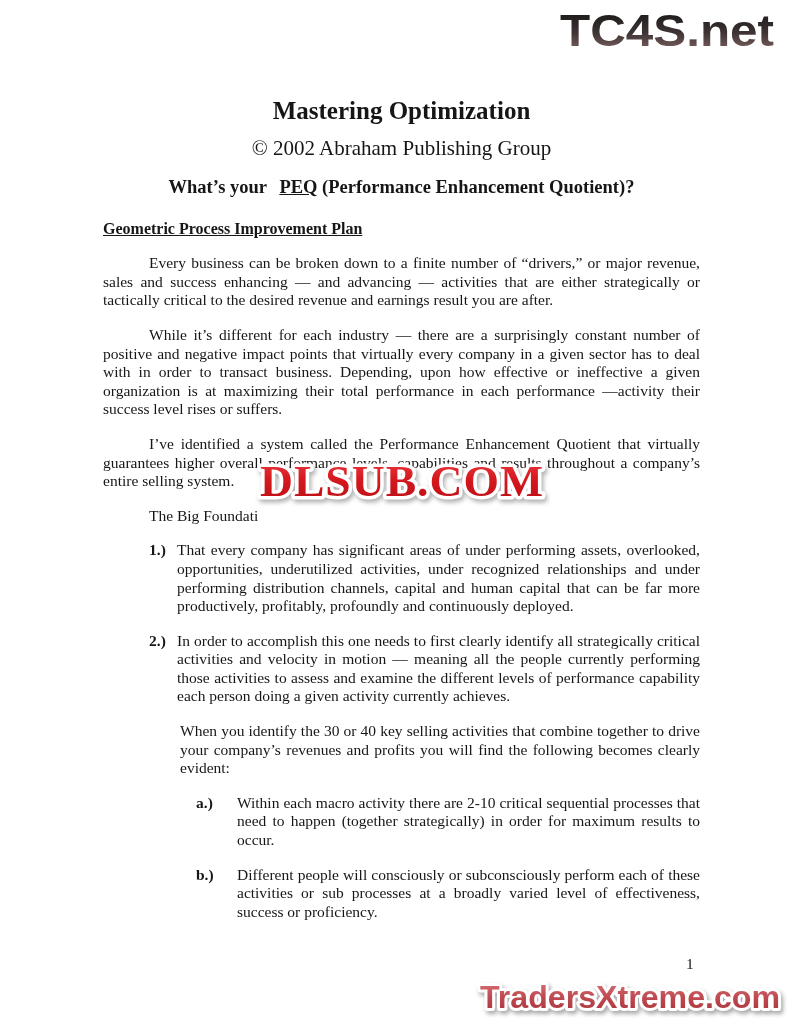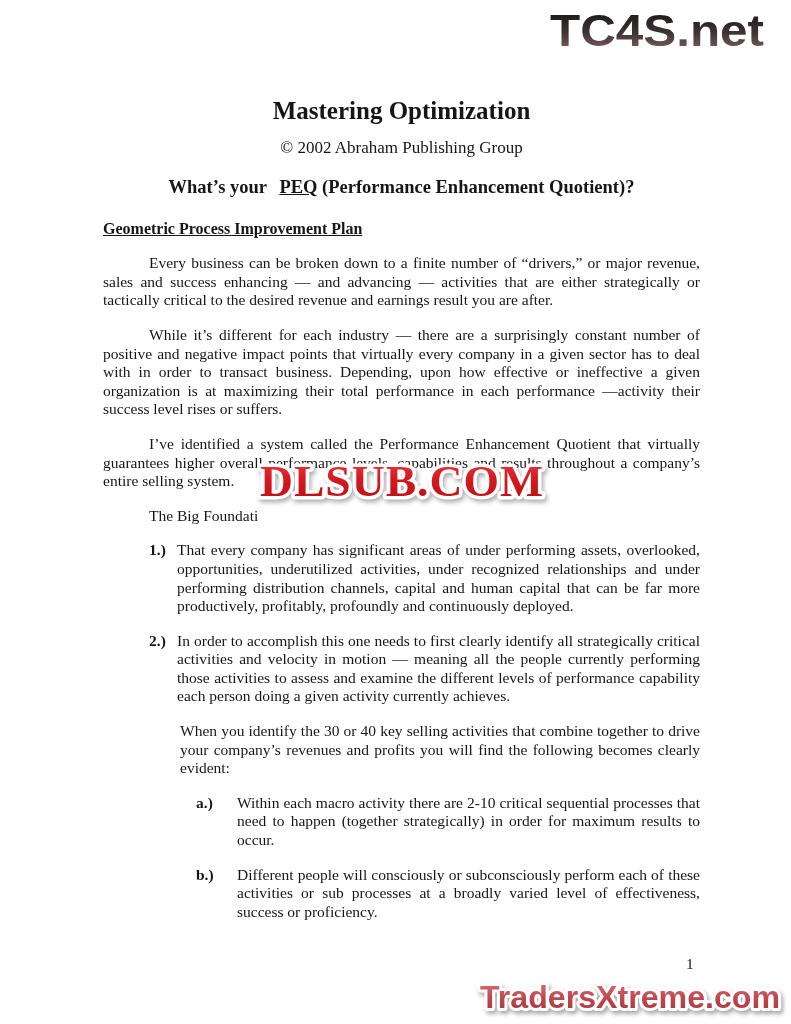--- a/index.html
+++ b/index.html
@@ -3,35 +3,35 @@
 <meta charset="utf-8">
 <style>
   html,body{margin:0;padding:0;background:#e8e8e8;}
   .page{
     position:relative;width:791px;height:1024px;background:#ffffff;
     overflow:hidden;font-family:"Liberation Serif", serif;color:#161616;
     margin:0 auto;
   }
   .content{position:absolute;left:103px;top:0;width:597px;font-size:15.5px;line-height:18.6px;}
   .content h1{margin:96px 0 0;text-align:center;font-size:25px;line-height:30px;font-weight:bold;}
-  .copyright{margin-top:13px;text-align:center;font-size:17px;}
+  .copyright{margin-top:13px;text-align:center;font-size:21px;}
   .question{margin-top:18px;text-align:center;font-size:18.5px;line-height:22px;font-weight:bold;}
   .question .u{text-decoration:underline;margin-left:8px;}
   .section-heading{margin-top:22px;font-size:16px;font-weight:bold;text-decoration:underline;}
   p.body-para{margin:16px 0 0;text-align:justify;text-indent:46px;}
   .foundation{margin:16px 0 0;text-indent:46px;}
   .num-item{margin:16px 0 0 46px;display:flex;}
   .num-item .marker{flex:0 0 28px;font-weight:bold;}
   .num-item .itext{flex:1;text-align:justify;}
   .itext .u{}
   .when-para{margin:16px 0 13px 77px;text-align:justify;}
   .sub-item{margin:16px 0 0 93px;display:flex;}
   .sub-item .marker{flex:0 0 41px;font-weight:bold;}
   .sub-item .itext{flex:1;text-align:justify;}
-  .top-logo{position:absolute;top:3px;right:21px;filter:drop-shadow(-1px -1px 0 rgba(255,255,255,0.85));}
+  .top-logo{position:absolute;top:3px;right:11px;filter:drop-shadow(-1px -1px 0 rgba(255,255,255,0.85));}
   .dlsub-wm{position:absolute;left:252px;top:450px;filter:drop-shadow(2px 3px 2px rgba(115,115,115,0.55));}
   .bottom-logo{position:absolute;left:471px;top:974px;filter:drop-shadow(2px 3px 2px rgba(110,110,110,0.6));}
   .pagenum{position:absolute;left:686px;top:955px;font-size:15.5px;font-family:"Liberation Serif",serif;}
   svg text{font-family:"Liberation Sans", sans-serif;}
   svg text.serif{font-family:"Liberation Serif", serif;}
 </style>
 </head>
 <body>
 
 <div class="page">

